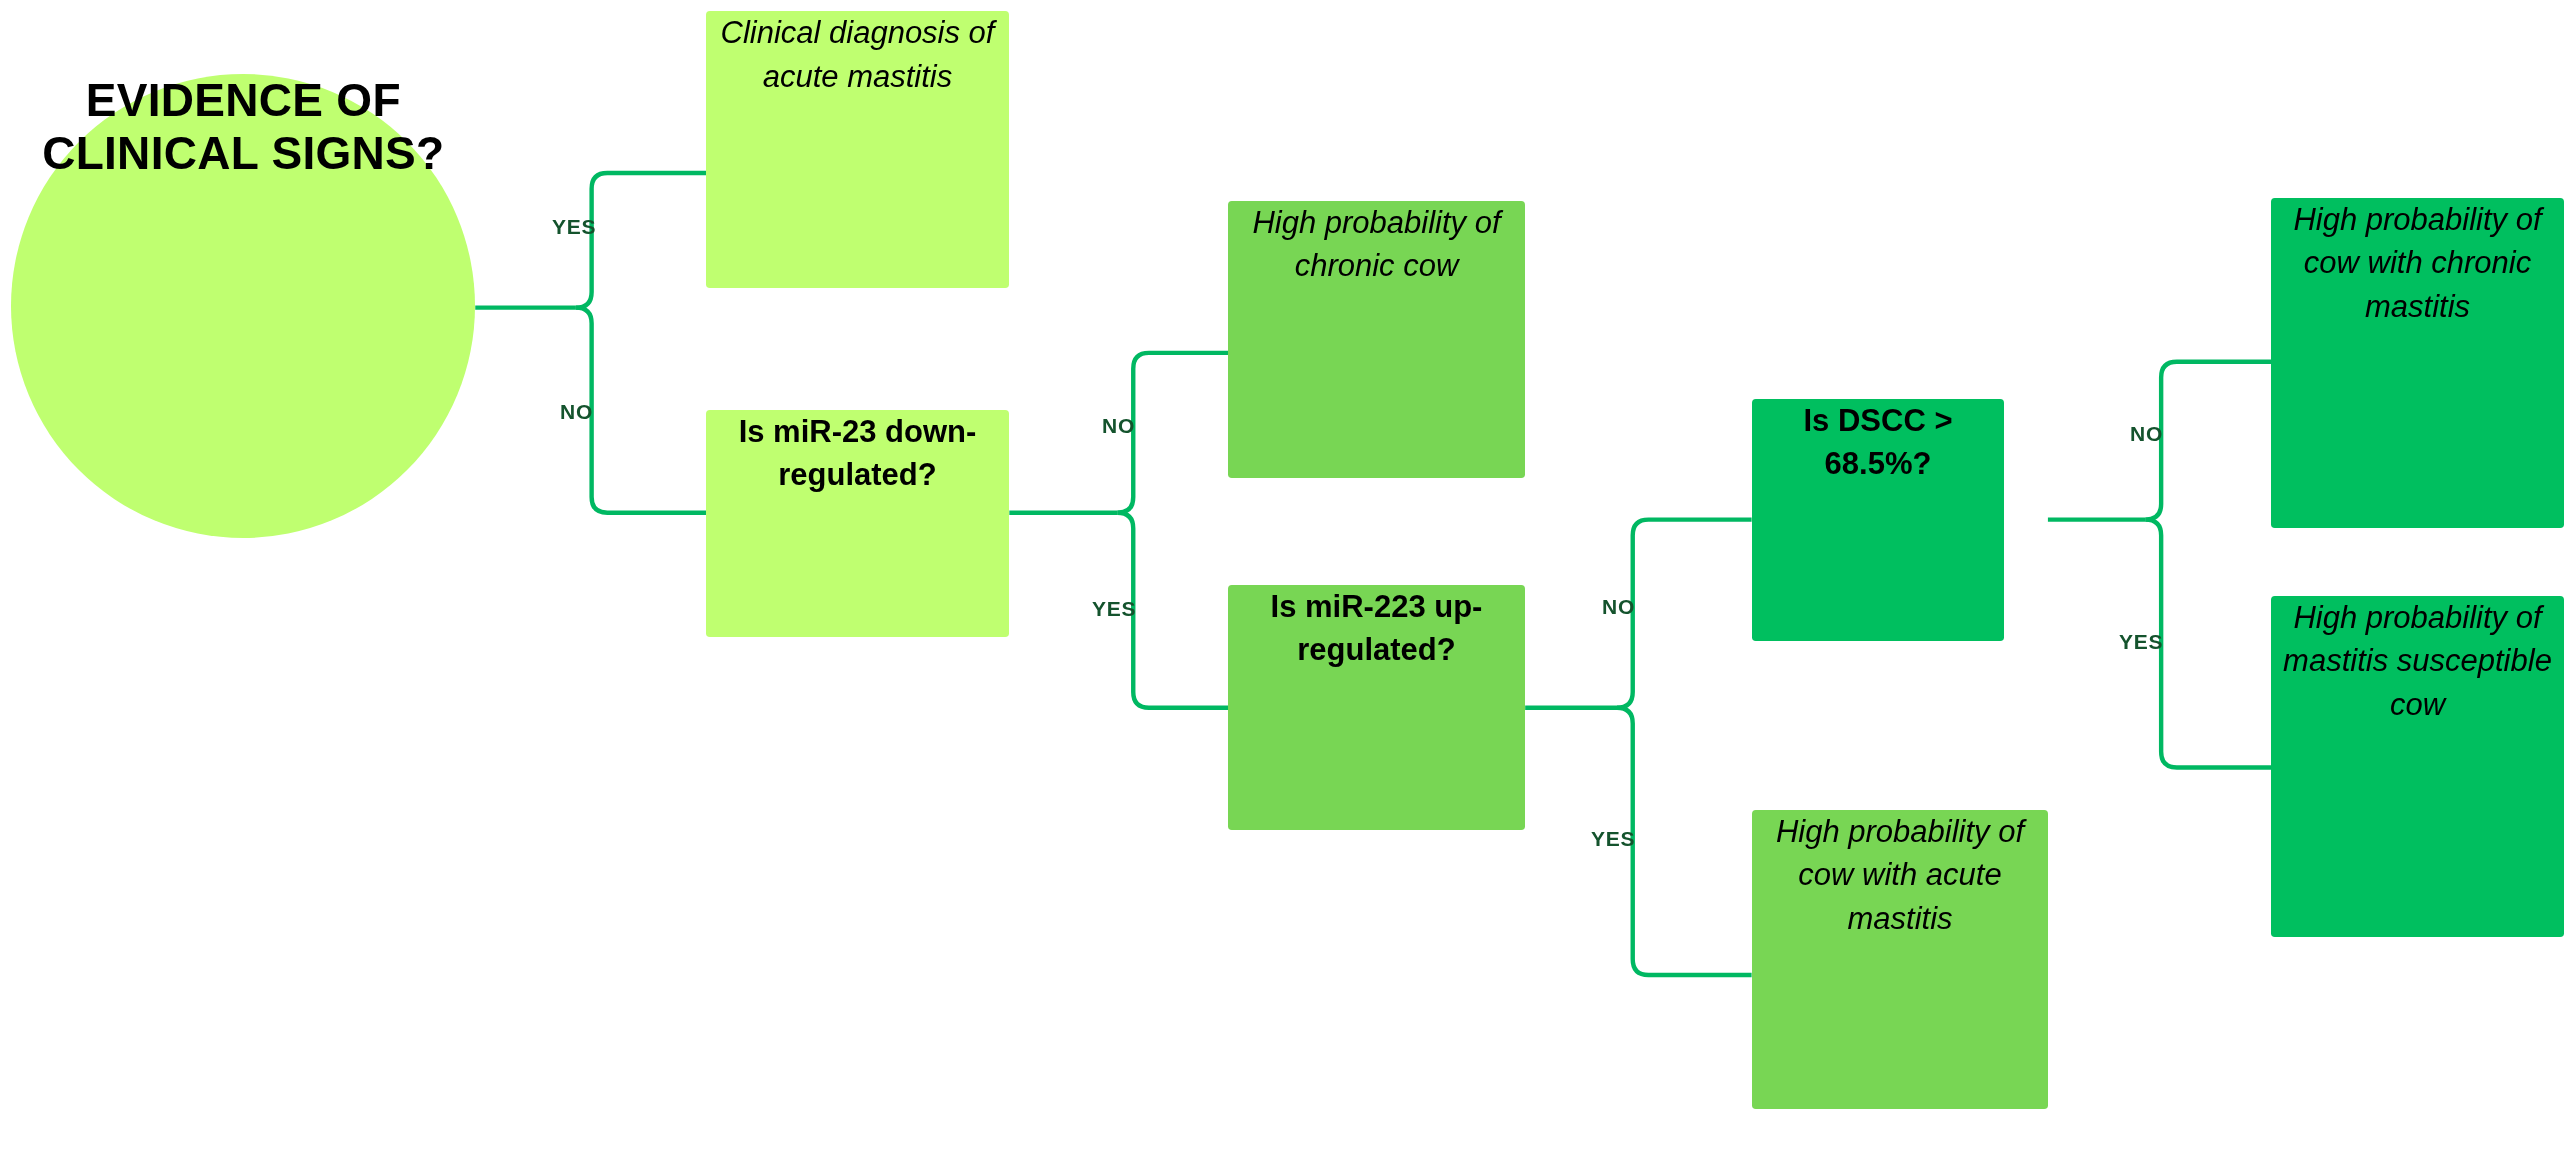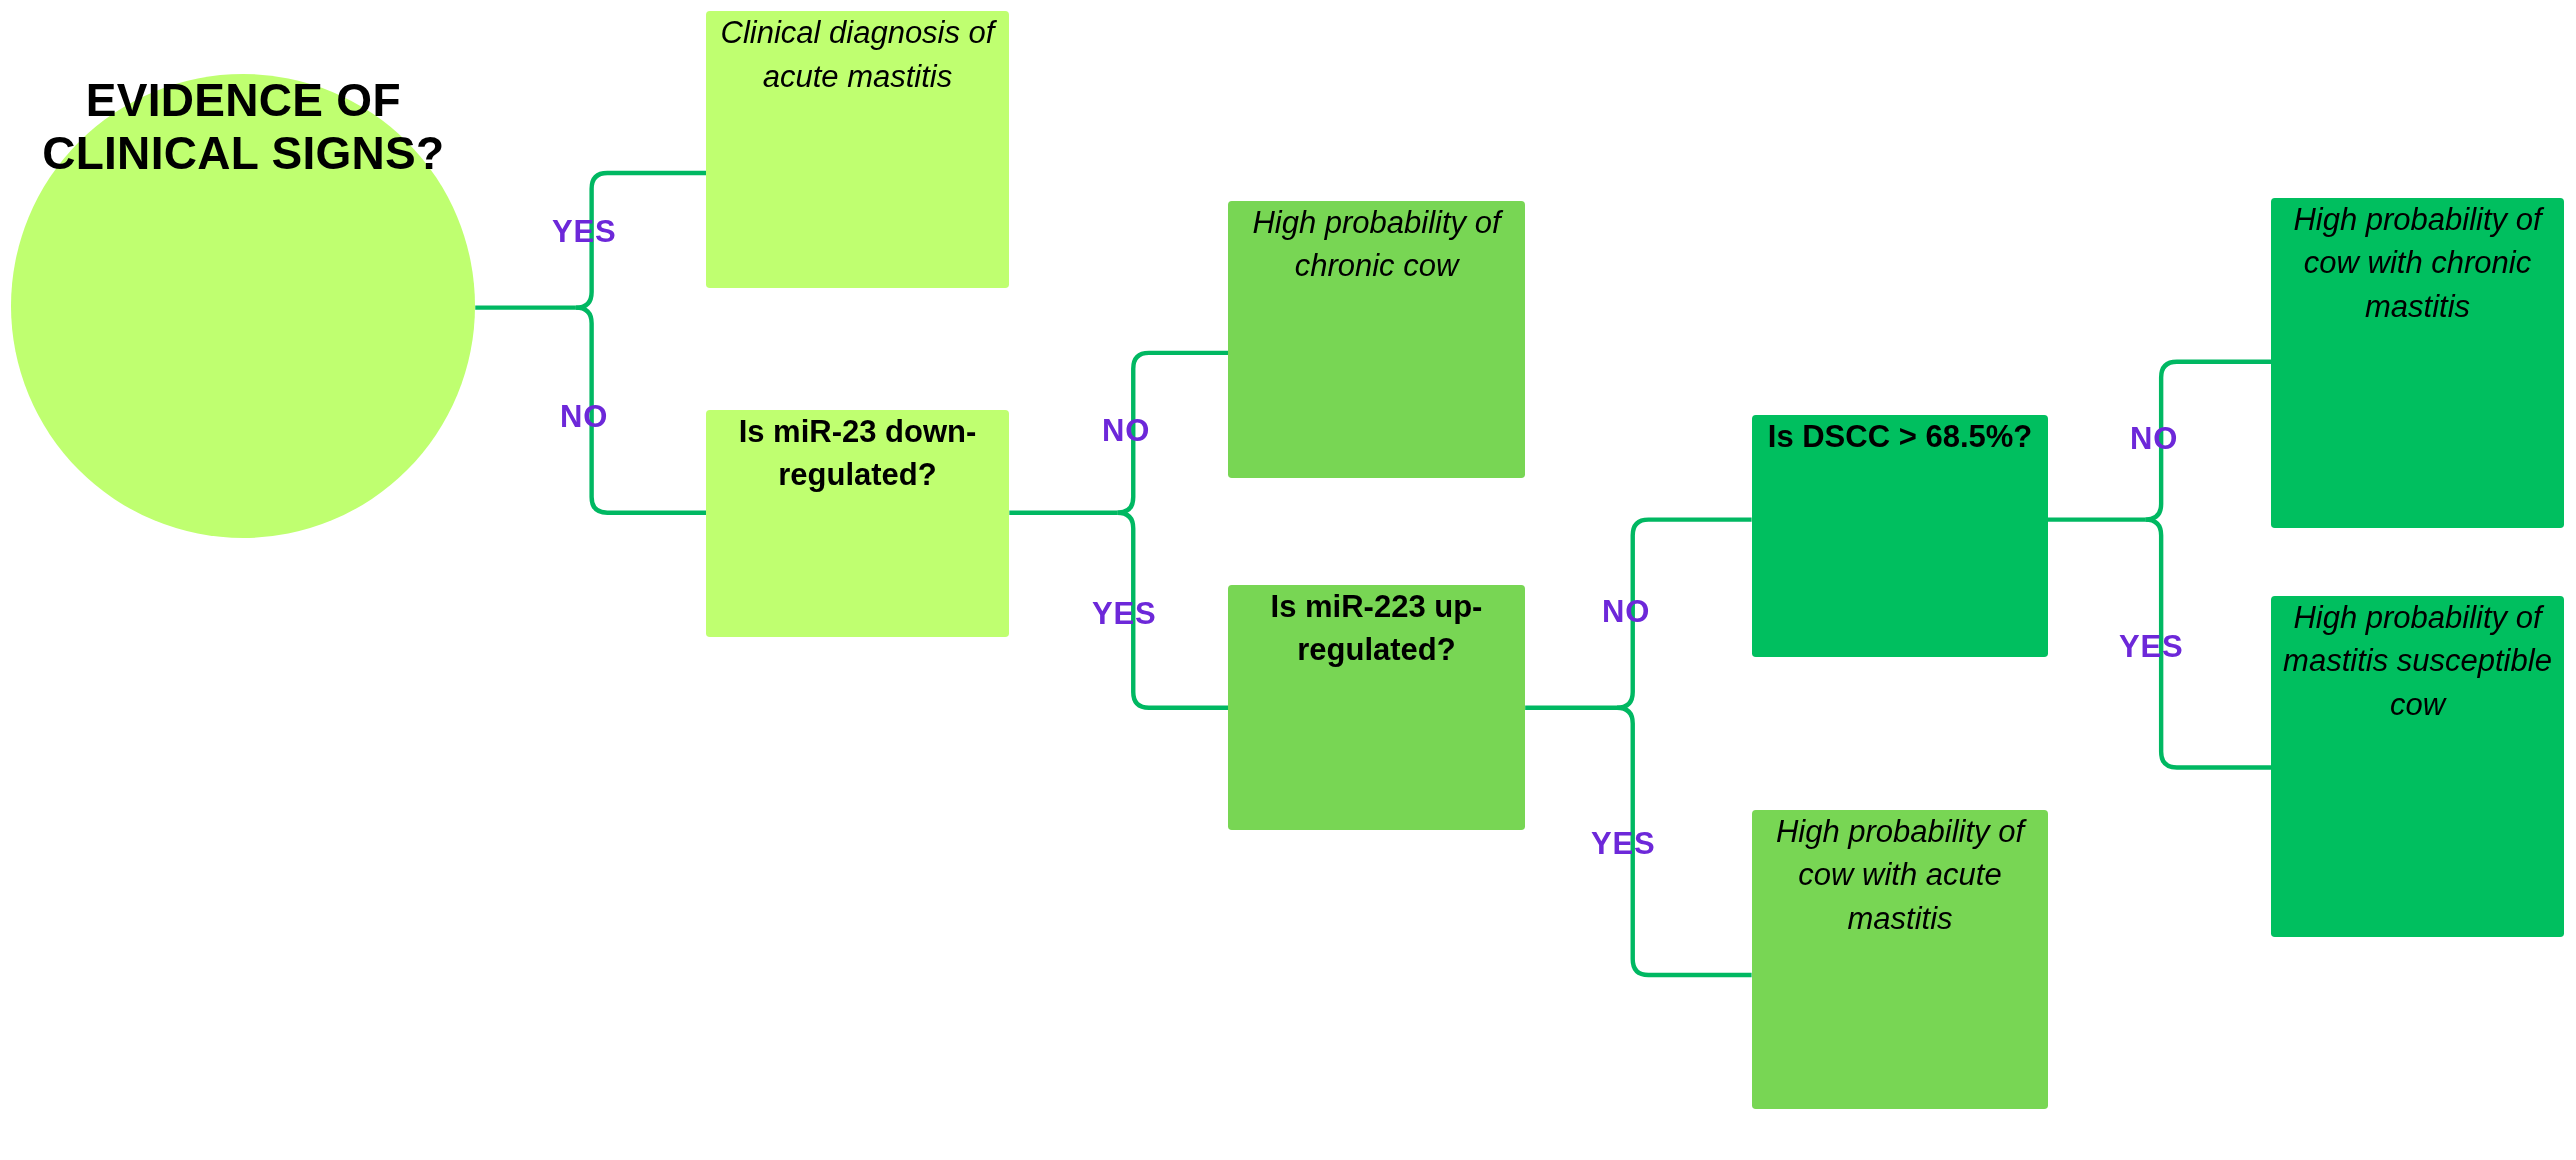--- a/index.html
+++ b/index.html
@@ -44,23 +44,23 @@
     font-style:italic;
     font-weight:400;
     font-size:31px;
     line-height:1.40;
     color:#000;
   }
 
   
   .elabel{
     position:absolute;
-    color:#6d28d9;
+    color:#14532d;
     font-weight:bold;
-    font-size:31px;
+    font-size:21px;
     letter-spacing:0.8px;
     line-height:1;
     white-space:nowrap;
   }
 </style>
 </head>
 <body>
 
 <div id="stage">
 
@@ -106,21 +106,21 @@
   </div>
 
   <div class="node rect midgreen outcome" style="left:1228px; top:201px; width:297px; height:277px;">
     <div class="txt">High probability of chronic cow</div>
   </div>
 
   <div class="node rect midgreen decision" style="left:1228px; top:585px; width:297px; height:245px;">
     <div class="txt">Is miR-223 up-regulated?</div>
   </div>
 
-  <div class="node rect darkgreen decision" style="left:1752px; top:415px; width:296px; height:242px;">
+  <div class="node rect darkgreen decision" style="left:1752px; top:399px; width:252px; height:242px;">
     <div class="txt">Is DSCC &gt; 68.5%?</div>
   </div>
 
   <div class="node rect midgreen outcome" style="left:1752px; top:810px; width:296px; height:299px;">
     <div class="txt">High probability of cow with acute mastitis</div>
   </div>
 
   <div class="node rect darkgreen outcome" style="left:2271px; top:198px; width:293px; height:330px;">
     <div class="txt">High probability of cow with chronic mastitis</div>
   </div>

